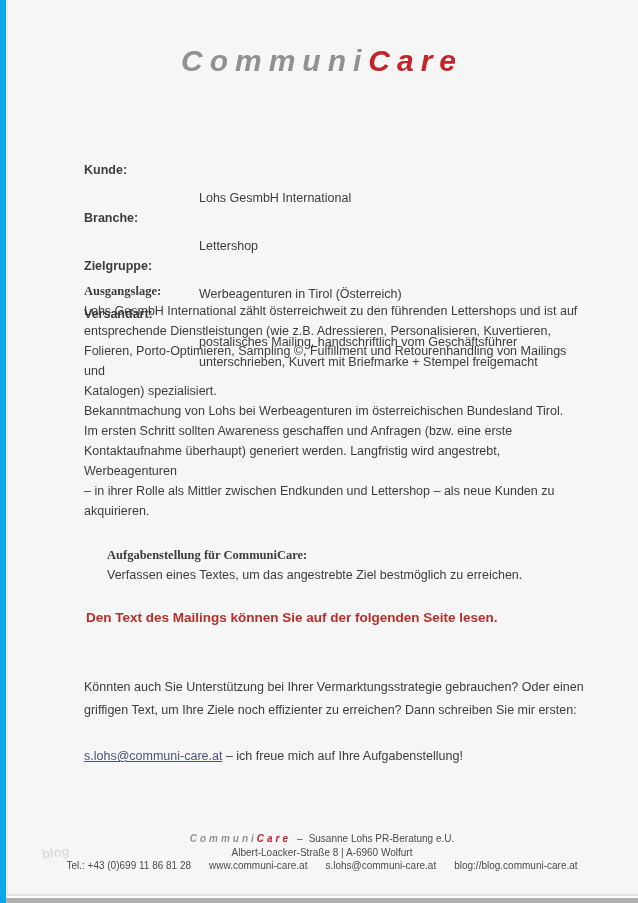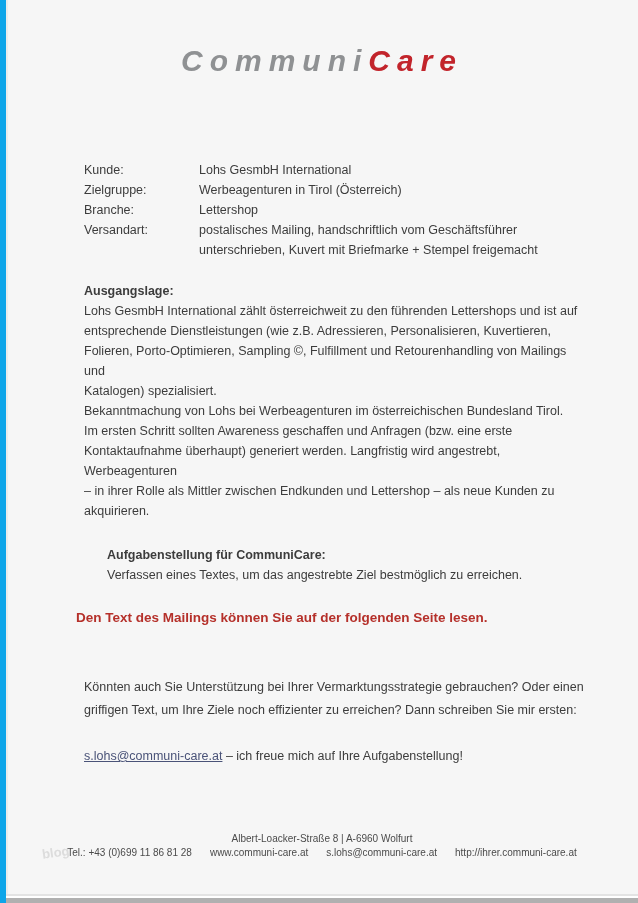--- a/index.html
+++ b/index.html
@@ -32,38 +32,38 @@
   .logo .part1 { color: #8f9193; }
   .logo .part2 { color: #c2242b; }
   
   .info {
     position: absolute;
     top: 160px; left: 78px; right: 55px;
     font-size: 12.5px;
     line-height: 20px;
   }
   .info-row { display: flex; align-items: flex-start; }
-  .info-label { width: 115px; flex: 0 0 115px; font-weight: normal; }
-  .info-value { flex: 1; white-space: pre-line; }
+  .info-label { width: 115px; flex: 0 0 115px; font-weight: bold; }
+  .info-value { flex: 1; white-space: pre-line; margin-top: 28px; }
   
   .section {
     position: absolute;
     left: 78px; right: 55px;
     font-size: 12.5px;
     line-height: 20px;
   }
-  .section-title { font-weight: bold; }
+  .section-title { font-weight: bold; font-family: Liberation Serif, serif; }
   .section-body { white-space: pre-line; }
   .sec-ausgangslage { top: 281px; }
   .sec-zielsetzung  { top: 401px; }
   .sec-aufgabe      { top: 545px; margin-left: 23px; }
   
   .highlight {
     position: absolute;
-    top: 608px; left: 70px; right: 40px;
+    top: 608px; left: 80px; right: 40px;
     color: #b5302a;
     font-size: 13.5px;
     font-weight: bold;
     line-height: 20px;
   }
   
   .closing {
     position: absolute;
     top: 653px; left: 78px; right: 50px;
     font-size: 12.5px;
@@ -121,26 +121,26 @@
   <div class="logo">
     <span class="part1">Communi</span><span class="part2">Care</span>
   </div>
 
   <div class="info">
     <div class="info-row">
       <span class="info-label">Kunde:</span>
       <span class="info-value">Lohs GesmbH International</span>
     </div>
     <div class="info-row">
+      <span class="info-label">Branche:</span>
+      <span class="info-value">Lettershop</span>
+    </div>
+    <div class="info-row">
       <span class="info-label">Zielgruppe:</span>
       <span class="info-value">Werbeagenturen in Tirol (Österreich)</span>
-    </div>
-    <div class="info-row">
-      <span class="info-label">Branche:</span>
-      <span class="info-value">Lettershop</span>
     </div>
     <div class="info-row">
       <span class="info-label">Versandart:</span>
       <span class="info-value">postalisches Mailing, handschriftlich vom Geschäftsführer
 unterschrieben, Kuvert mit Briefmarke + Stempel freigemacht</span>
     </div>
   </div>
 
   <div class="section sec-ausgangslage">
     <div class="section-title">Ausgangslage:</div>
@@ -167,21 +167,24 @@
 
   <div class="closing">
     <span>Könnten auch Sie Unterstützung bei Ihrer Vermarktungsstrategie gebrauchen? Oder einen
 griffigen Text, um Ihre Ziele noch effizienter zu erreichen? Dann schreiben Sie mir ersten:</span><br>
     <a>s.lohs@communi-care.at</a><span> – ich freue mich auf Ihre Aufgabenstellung!</span>
   </div>
 
   <div class="watermark">blog</div>
 
   <div class="footer">
+    <div>
+      <span class="footer-logo"><span class="part1">Communi</span><span class="part2">Care</span></span><span class="footer-sep">–</span><span>Susanne Lohs PR-Beratung e.U.</span>
+    </div>
     <div>Albert-Loacker-Straße 8 | A-6960 Wolfurt</div>
     <div class="footer-contacts">
-      <span>Tel.: +43 (0)699 11 86 81 28</span><span>www.communi-care.at</span><span>s.lohs@communi-care.at</span><span>http://ihrer.communi-care.at</span>
+      <span>Tel.: +43 (0)699 11 86 81 28</span><span>www.communi-care.at</span><span>s.lohs@communi-care.at</span><span>blog://blog.communi-care.at</span>
     </div>
   </div>
 
   <div class="bottom-line"></div>
   <div class="bottom-bar"></div>
 </div>
 
 </body></html>

